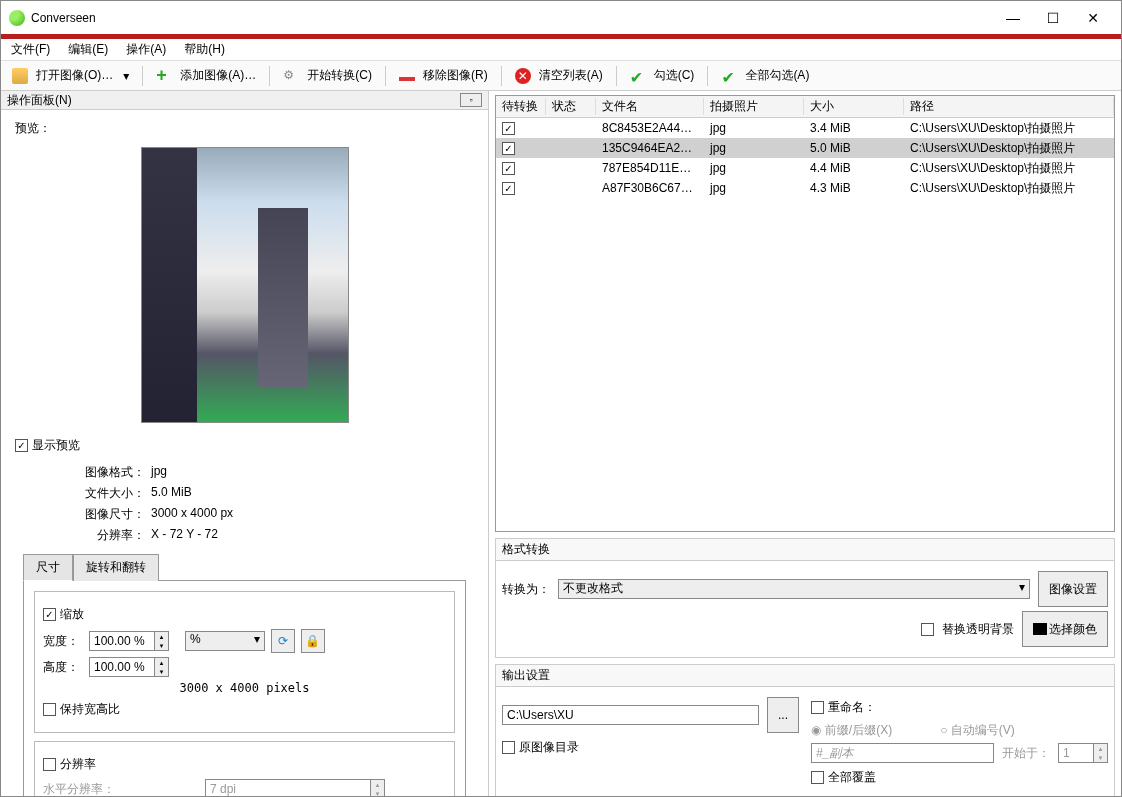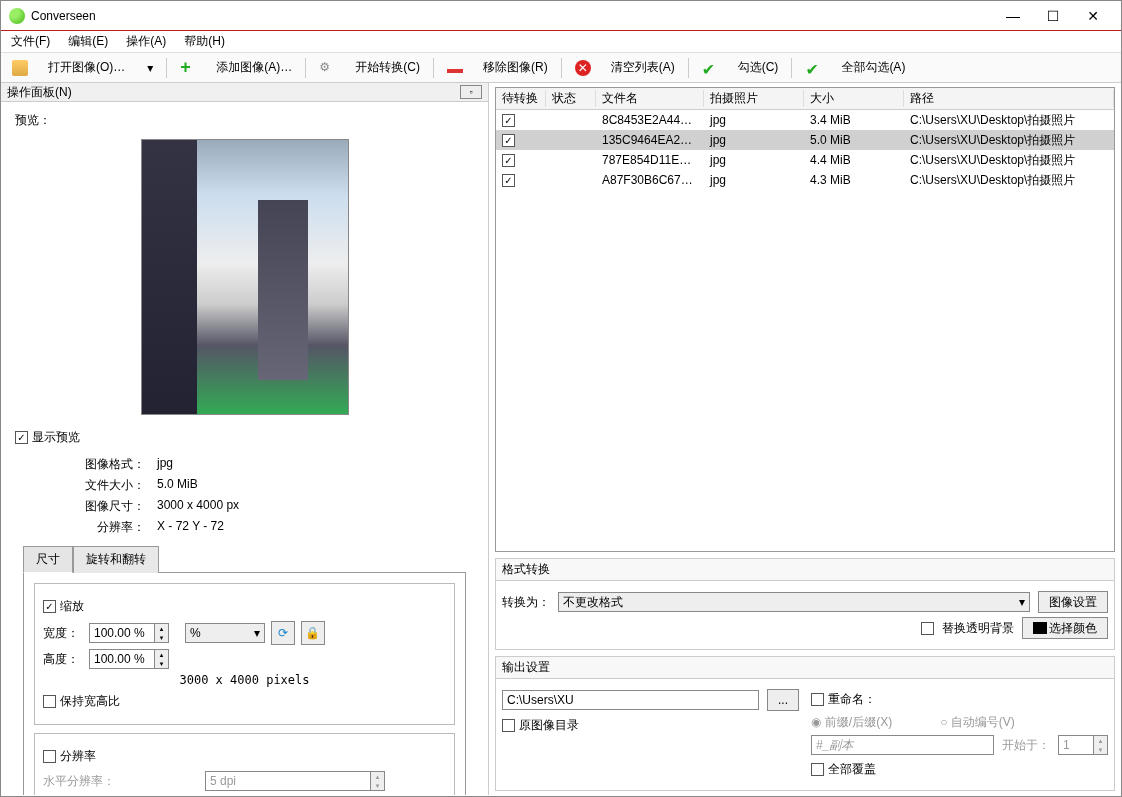--- a/index.html
+++ b/index.html
@@ -1,72 +1,72 @@
 <!DOCTYPE html>
 <html><head>
 <meta charset="utf-8">
 <style>
 * { box-sizing: border-box; margin: 0; padding: 0; font-family: "Microsoft YaHei", "SimSun", sans-serif; font-size: 12px; }
 body { background: #fff; width: 1122px; height: 797px; overflow: hidden; border: 1px solid #888; }
-.titlebar { height: 30px; display: flex; align-items: center; padding: 0 8px; border-bottom: 1px solid #b91c1c; }
+.titlebar { height: 38px; display: flex; align-items: center; padding: 0 8px; border-bottom: 5px solid #b91c1c; }
 .titlebar .app-icon { width: 16px; height: 16px; margin-right: 6px; border-radius: 50%; background: radial-gradient(circle at 30% 30%, #9e6 30%, #6c3 70%); }
 .titlebar .title { flex: 1; }
 .titlebar .win-btn { width: 40px; height: 28px; display: flex; align-items: center; justify-content: center; font-family: Arial; font-size: 14px; }
 .menubar { height: 22px; display: flex; align-items: center; padding: 0 6px; gap: 10px; border-bottom: 1px solid #e0e0e0; }
 .menubar span { padding: 2px 4px; }
 .toolbar { height: 30px; display: flex; align-items: center; gap: 4px; border-bottom: 1px solid #ccc; padding: 0 4px; background: #fafafa; }
-.tb-btn { display: flex; align-items: center; gap: 20px; padding: 2px 6px; height: 24px; border: 1px solid transparent; }
+.tb-btn { display: flex; align-items: center; gap: 8px; padding: 2px 6px; height: 24px; border: 1px solid transparent; }
 .icon16 { width: 16px; height: 16px; display: inline-block; }
 .tb-sep { width: 1px; height: 20px; background: #ccc; margin: 0 2px; }
 .main-area { display: flex; height: 712px; }
 .left-panel { width: 488px; display: flex; flex-direction: column; border-right: 1px solid #ccc; }
 .panel-hdr { height: 20px; display: flex; align-items: center; padding: 0 6px; background: #f0f0f0; border-bottom: 1px solid #ccc; }
 .panel-hdr .label { flex: 1; }
 .panel-hdr .btn { width: 14px; height: 14px; border: 1px solid #888; font-size: 9px; display: flex; align-items: center; justify-content: center; }
 .preview-section { padding: 10px 14px; }
 .preview-label { font-weight: normal; margin-bottom: 10px; }
 .preview-img { width: 208px; height: 276px; margin: 0 auto 14px; border: 1px solid #888; background: linear-gradient(180deg, #9ab 0%, #cde 20%, #eee 45%, #ccc 60%, #556 75%, #3a5 100%); position: relative; overflow: hidden; }
 .preview-img::before { content: ''; position: absolute; left: 0; top: 0; width: 55px; height: 276px; background: linear-gradient(180deg, #334 0%, #223 100%); }
 .preview-img::after { content: ''; position: absolute; right: 40px; top: 60px; width: 50px; height: 180px; background: linear-gradient(180deg, #445 0%, #667 100%); }
 .chk-row { display: flex; align-items: center; gap: 4px; margin: 6px 0; }
 .meta-table { margin: 10px 60px; font-family: "SimSun", monospace; }
-.meta-table .row { display: flex; gap: 12px; margin: 4px 0; }
+.meta-table .row { display: flex; gap: 6px; margin: 4px 0; }
 .meta-table .k { width: 70px; text-align: right; }
 .tabs { display: flex; margin: 4px 8px 0; }
 .tab { padding: 4px 12px; border: 1px solid #999; border-bottom: none; background: #f0f0f0; }
 .tab.active { background: #e5e5e5; border-bottom: 1px solid #fff; position: relative; z-index: 2; }
 .tab:not(.active) { background: #e8e8e8; }
 .tab-body { margin: 0 8px; border: 1px solid #999; padding: 10px; margin-top: -1px; }
 .group { border: 1px solid #bbb; padding: 8px; margin-bottom: 8px; position: relative; }
 .grp-row { display: flex; align-items: center; gap: 6px; margin: 4px 0; }
 .num-input { width: 80px; height: 20px; border: 1px solid #888; display: flex; align-items: center; padding: 0 4px; background: #fff; position: relative; }
 .num-input .spin { position: absolute; right: 0; top: 0; width: 14px; height: 100%; border-left: 1px solid #888; display: flex; flex-direction: column; }
 .num-input .spin div { flex: 1; font-size: 7px; display: flex; align-items: center; justify-content: center; background: #eee; }
-.combo { height: 20px; border: 1px solid #888; background: #eee; display: flex; align-items: center; padding: 8px 4px; position: relative; }
+.combo { height: 20px; border: 1px solid #888; background: #eee; display: flex; align-items: flex-start; padding: 0 4px; position: relative; }
 .combo::after { content: '▾'; position: absolute; right: 4px; }
 .icon-btn { width: 24px; height: 24px; border: 1px solid #888; background: #eee; display: flex; align-items: center; justify-content: center; }
 .right-panel { flex: 1; display: flex; flex-direction: column; padding: 4px 6px; }
 .table-area { flex: 1; border: 1px solid #999; overflow: hidden; }
 .table-hdr { display: flex; background: #f4f4f4; border-bottom: 1px solid #ccc; height: 22px; align-items: center; }
 .table-hdr > div { padding: 0 6px; border-right: 1px solid #ddd; }
 .c-chk { width: 50px; }
 .c-st { width: 50px; }
 .c-fn { width: 108px; }
 .c-fmt { width: 100px; }
 .c-sz { width: 100px; }
 .c-pth { flex: 1; }
 .table-row { display: flex; height: 20px; align-items: center; }
 .table-row > div { padding: 0 6px; }
 .table-row.sel { background: #d0d0d0; }
 .r-chk { width: 50px; display: flex; align-items: center; justify-content: flex-start; }
 .cb { width: 13px; height: 13px; border: 1px solid #555; display: inline-flex; align-items: center; justify-content: center; font-size: 10px; background: #fff; }
 .section-hdr { margin-top: 6px; border: 1px solid #ccc; border-bottom: none; padding: 2px 6px; background: #f8f8f8; }
 .section-body { border: 1px solid #ccc; padding: 6px; }
 .form-row { display: flex; align-items: center; gap: 8px; margin: 4px 0; }
-.btn { border: 1px solid #888; background: #eee; padding: 2px 10px; height: 22px; display: inline-flex; align-items: center; }
+.btn { border: 1px solid #888; background: #eee; padding: 2px 10px; height: 36px; display: inline-flex; align-items: center; }
 .txt-input { border: 1px solid #888; height: 20px; padding: 0 4px; background: #fff; display: flex; align-items: center; }
 .disabled { color: #999; }
 .color-sw { width: 14px; height: 12px; background: #000; display: inline-block; margin-right: 2px; vertical-align: middle; }
 .scroll-area { overflow-y: auto; height: 100%; }
 </style>
 </head>
 <body>
 
 <div class="titlebar">
   <span class="app-icon"></span>
@@ -200,21 +200,21 @@
           </div>
           <div class="group">
             <div class="chk-row">
                 <span class="cb"></span>
                 <span>分辨率</span>
               </div>
             <div class="grp-row disabled">
               <span style="width:80px">水平分辨率：</span>
               <span style="width:70px"></span>
               <div class="num-input" style="width:180px">
-                  <span>5 dpi</span>
+                  <span>7 dpi</span>
                   <span class="spin">
                     <div>▴</div>
                     <div>▾</div>
                   </span>
                 </div>
             </div>
           </div>
         </div>
       </div>
     </div>

